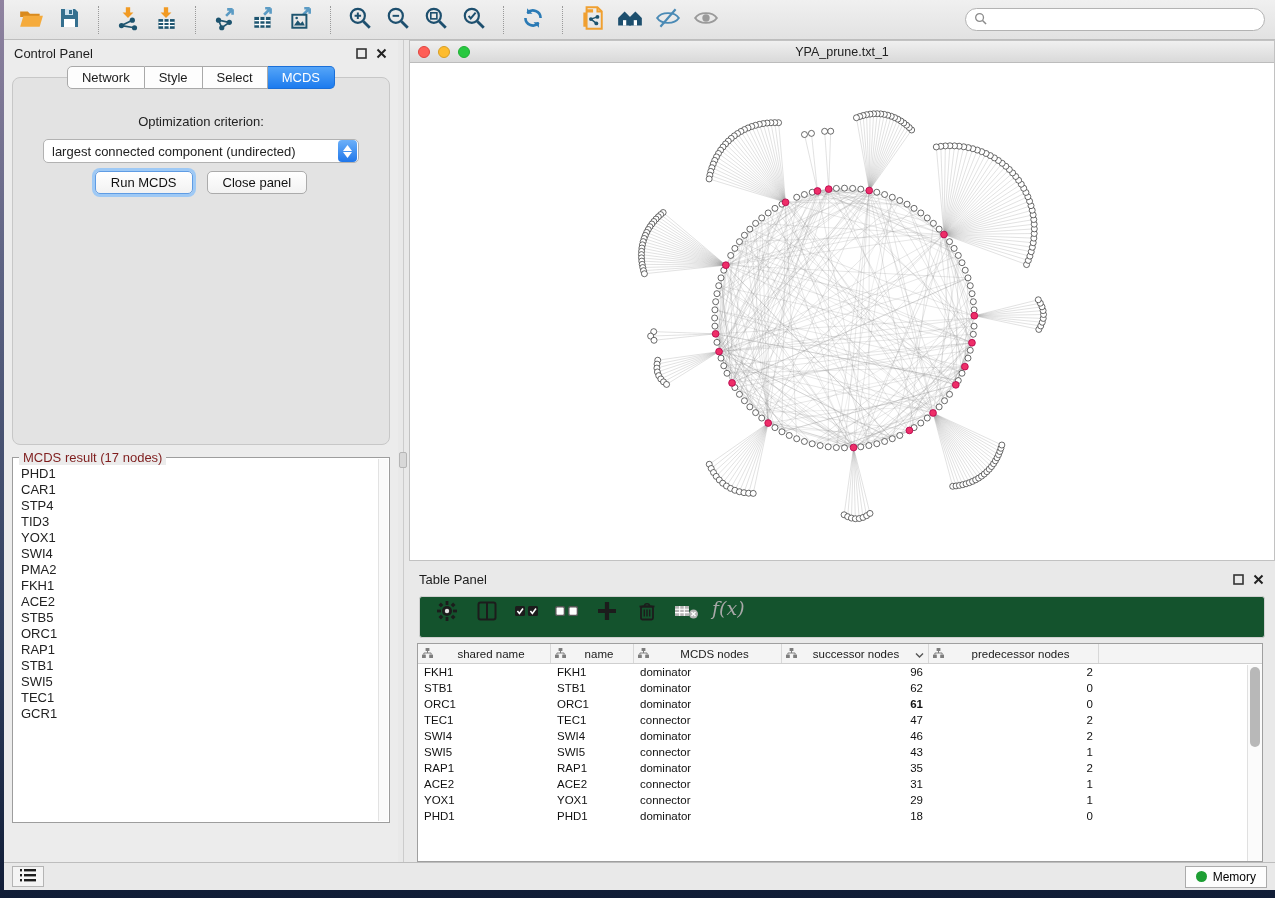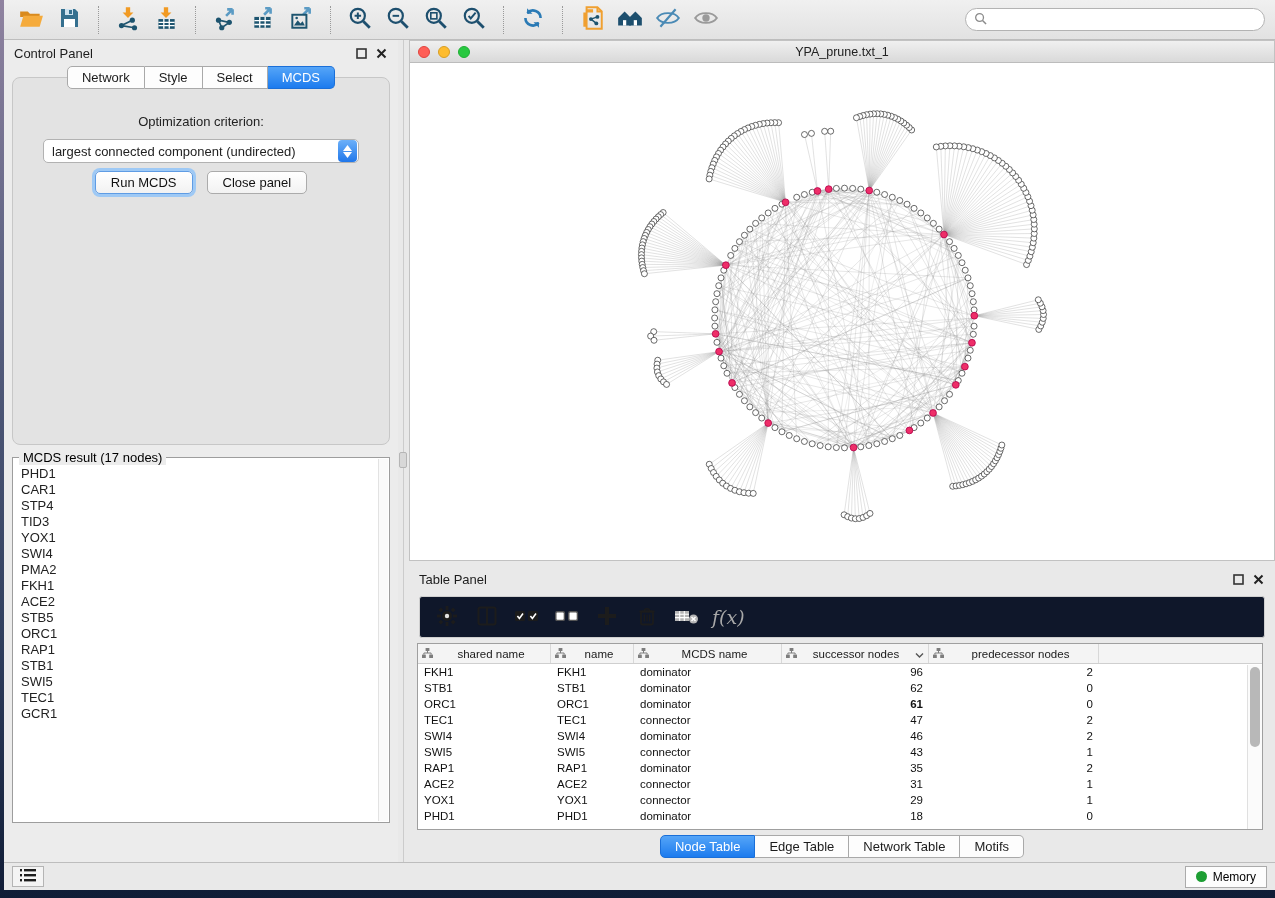--- a/index.html
+++ b/index.html
@@ -55,21 +55,21 @@
   .select-stepper svg { display:block; }
   .btn-row { display:flex; justify-content:center; gap:14px; margin-top:8px; }
   .push-btn { background:linear-gradient(#ffffff,#f2f2f2); border:1px solid #ababab;
               border-radius:5px; padding:3px 15px; font-size:13px;
               font-family:"Liberation Sans",sans-serif; color:#111; }
   .push-btn.focused { box-shadow:0 0 0 3px #9ec9f5; border-color:#5f9ce4; }
 
   .mcds-result { margin:12px 8px 0 8px; position:relative; border:1px solid #9d9d9d;
                  background:#fff; height:366px; }
   .mcds-legend { position:absolute; top:-8px; left:6px; background:#ececec; padding:0 4px;
-                 font-size:13px; color:#000000; }
+                 font-size:13px; color:#7f1d1d; }
   .mcds-list { padding:8px 2px 0 8px; font-size:13px; line-height:16px; height:100%;
                overflow:hidden; }
   .mcds-scroll { position:absolute; top:1px; right:1px; bottom:1px; width:10px;
                  background:#fafafa; border-left:1px solid #e2e2e2; }
 
   
   .v-divider { width:11px; background:#e9e9e9; position:relative; flex:0 0 auto; }
   .v-divider .line { position:absolute; left:5px; top:0; bottom:0; width:1px; background:#cccccc; }
   .v-handle { position:absolute; left:1px; top:412px; width:8px; height:16px;
               background:#d8d8d8; border:1px solid #b5b5b5; border-radius:2px; }
@@ -87,22 +87,22 @@
   .light.red    { background:#ff5f57; border:1px solid #e0443e; }
   .light.yellow { background:#febc2e; border:1px solid #d89e24; }
   .light.green  { background:#28c840; border:1px solid #1faf34; }
   .net-title { position:absolute; left:0; right:0; text-align:center; font-size:12.5px; color:#222; }
   .net-canvas { flex:1; background:#fff; overflow:hidden; }
 
   .gap-strip { height:5px; background:#e9e9e9; flex:0 0 auto; }
 
   
   .table-panel { flex:1; display:flex; flex-direction:column; background:#e9e9e9; min-height:0; }
-  .tp-toolbar { height:42px; margin:4px 10px 0 10px; background:#0f172a;
-                border:1px solid #cfcfcf; border-radius:3px; display:flex; align-items:center;
+  .tp-toolbar { height:42px; margin:4px 10px 0 10px; background:#14532d;
+                border:1px solid #cfcfcf; border-radius:3px; display:flex; 
                 padding:0 12px; gap:10px; }
   .tp-btn { width:30px; height:30px; display:flex; align-items:center; justify-content:center; }
   .fx-label { font-family:"DejaVu Serif", serif; font-style:italic; font-size:19px; color:#a8a8a8; }
 
   .table-wrap { margin:5px 12px 0 8px; background:#fff; border:1px solid #9f9f9f;
                 flex:1; min-height:0; display:flex; flex-direction:column; position:relative; }
   .thead { display:flex; background:#f4f4f4; border-bottom:1px solid #cfcfcf; height:20px;
            flex:0 0 auto; }
   .th { display:flex; align-items:center; border-right:1px solid #d8d8d8; font-size:11.5px;
         color:#1a1a1a; padding:0 4px; gap:3px; }
@@ -1258,21 +1258,21 @@
               </div>
               <div class="th" style="width: 148px; flex: 0 0 auto;">
                 <span><svg width="11" height="10" viewBox="0 0 11 10">
                     <g fill="#7d7d7d">
                       <rect x="3.6" y="0" width="3.8" height="3"></rect>
                       <rect x="0" y="6.6" width="3.8" height="3.4"></rect>
                       <rect x="7.2" y="6.6" width="3.8" height="3.4"></rect>
                     </g>
                     <path d="M5.5 3 v2 M1.9 6.6 v-1.6 h7.2 v1.6" stroke="#7d7d7d" fill="none"></path>
                   </svg></span>
-                <span class="th-label">MCDS name</span>
+                <span class="th-label">MCDS nodes</span>
               </div>
               <div class="th" style="width: 147px; flex: 0 0 auto; align-items: center;">
                 <span><svg width="11" height="10" viewBox="0 0 11 10">
                     <g fill="#7d7d7d">
                       <rect x="3.6" y="0" width="3.8" height="3"></rect>
                       <rect x="0" y="6.6" width="3.8" height="3.4"></rect>
                       <rect x="7.2" y="6.6" width="3.8" height="3.4"></rect>
                     </g>
                     <path d="M5.5 3 v2 M1.9 6.6 v-1.6 h7.2 v1.6" stroke="#7d7d7d" fill="none"></path>
                   </svg></span>
@@ -1364,28 +1364,20 @@
                 <div class="td" style="width: 148px; flex: 0 0 auto;">dominator</div>
                 <div class="td num" style="width: 147px; flex: 0 0 auto;">18</div>
                 <div class="td num" style="width: 170px; flex: 0 0 auto;">0</div>
               </div>
             </div>
           <div class="tbl-vscroll">
             <div class="tbl-thumb"></div>
           </div>
         </div>
 
-        <div class="tp-tabs-row">
-          <div class="seg-tabs" id="tbl-tabs">
-              <div class="seg active">Node Table</div>
-              <div class="seg">Edge Table</div>
-              <div class="seg">Network Table</div>
-              <div class="seg">Motifs</div>
-            </div>
-        </div>
       </div>
     </div>
   </div>
 
   <div class="statusbar">
     <span class="status-left-btn">
       <span>
         <svg width="16" height="13" viewBox="0 0 16 13">
             <g fill="#1c1c1c">
               <rect x="0" y="0" width="2" height="2.4"></rect>

